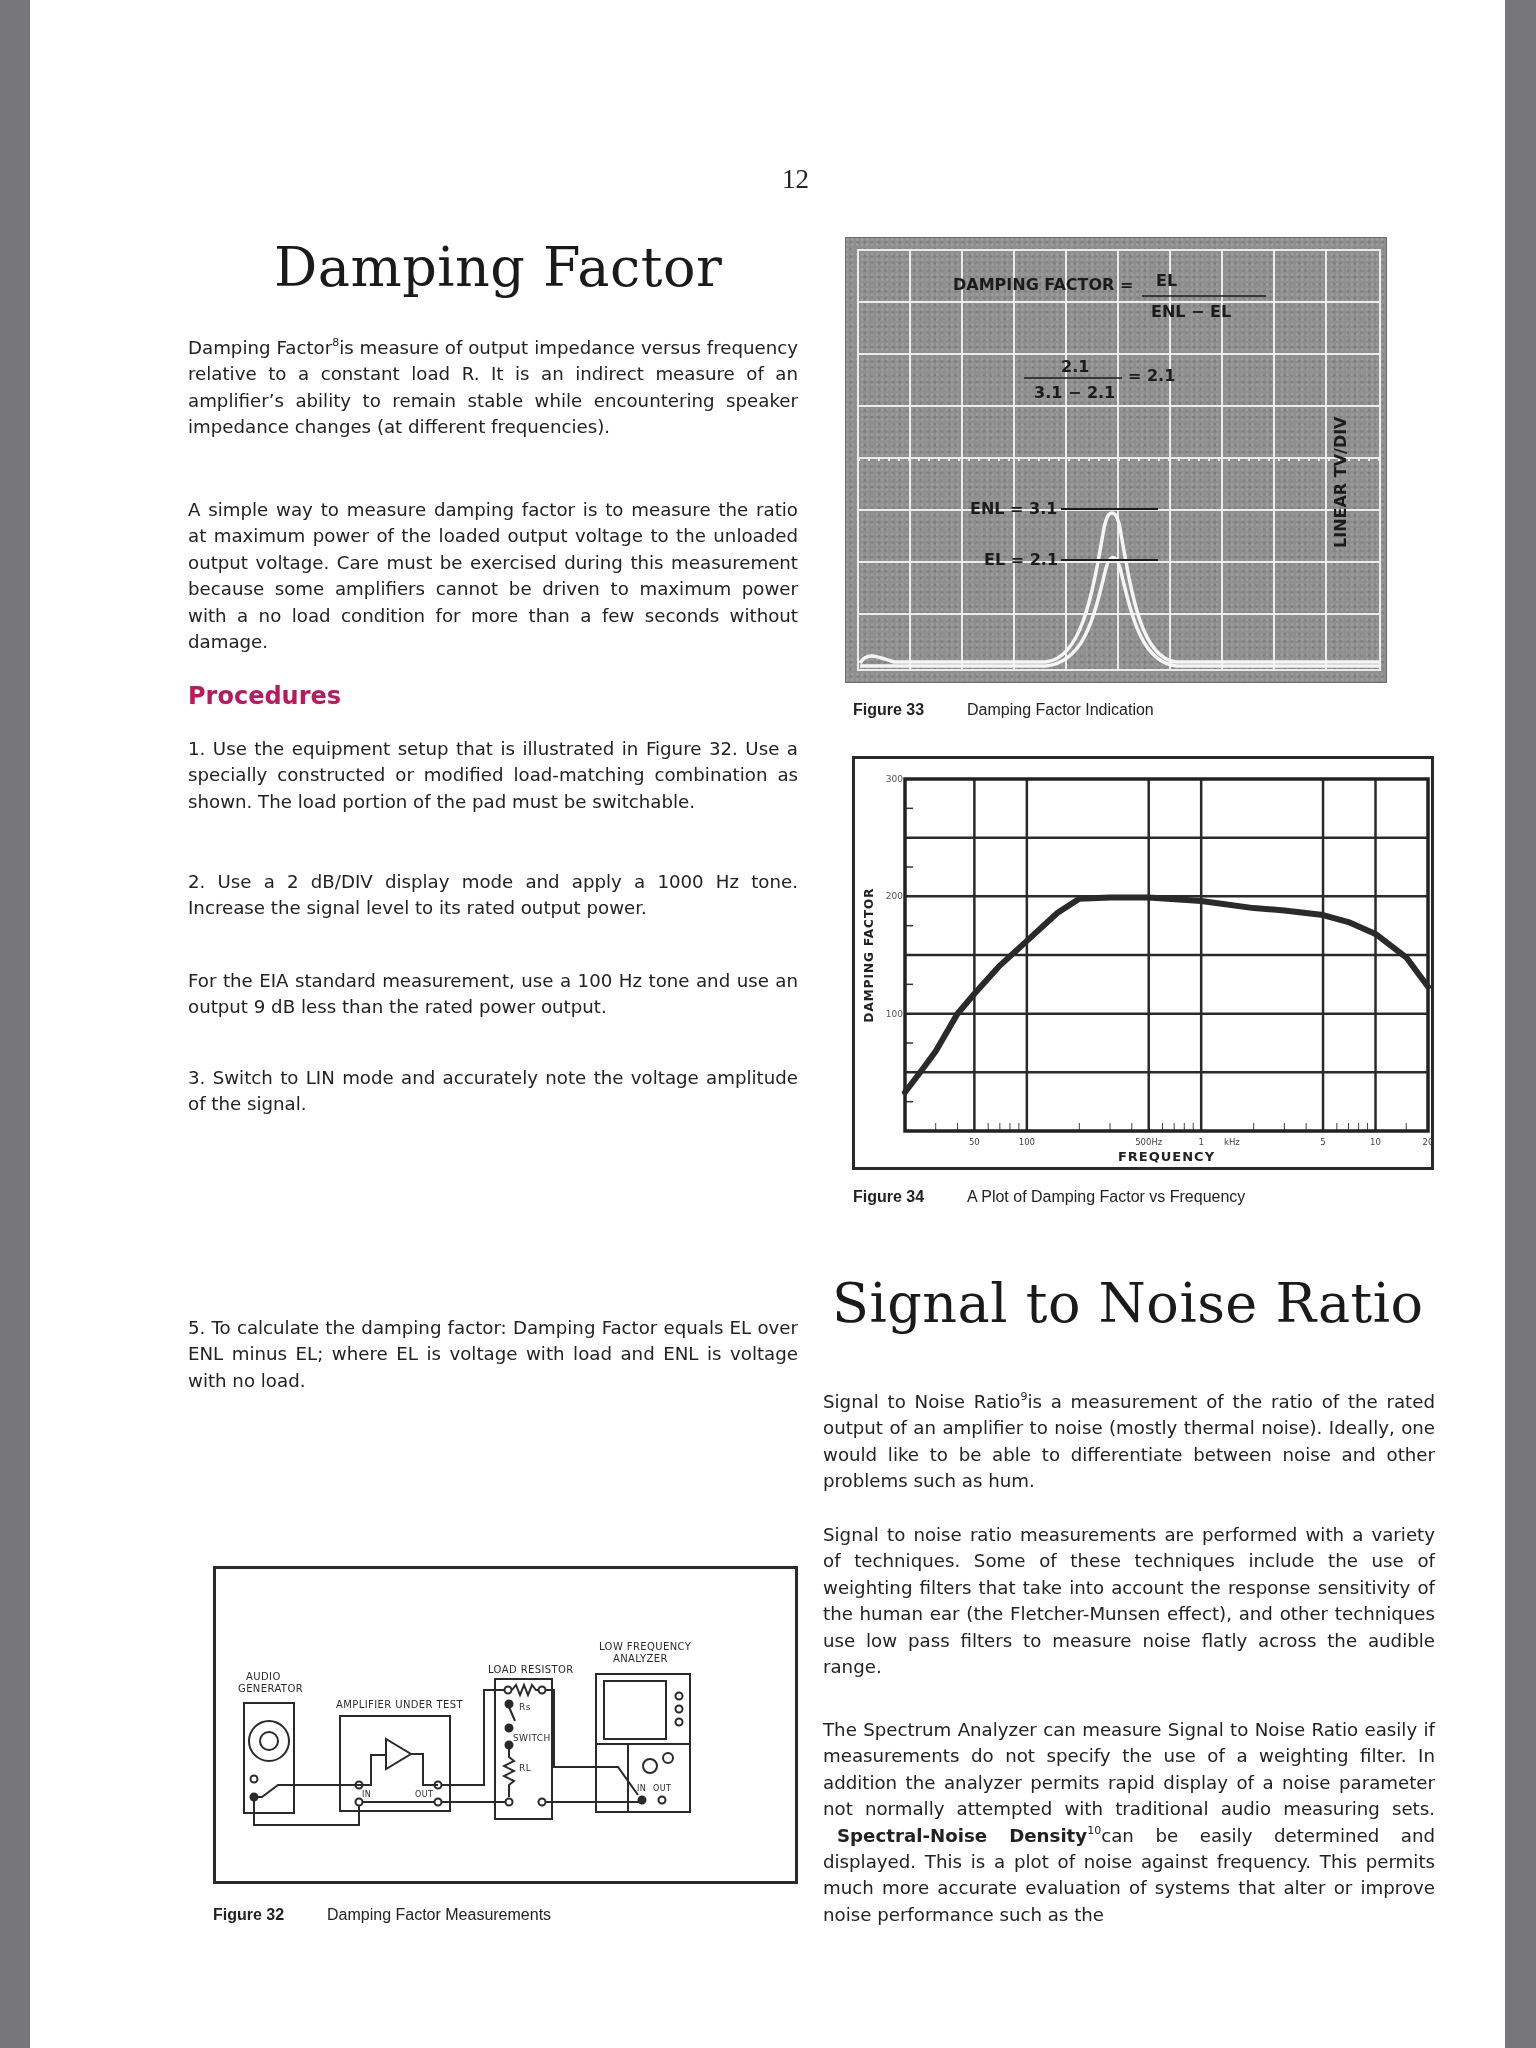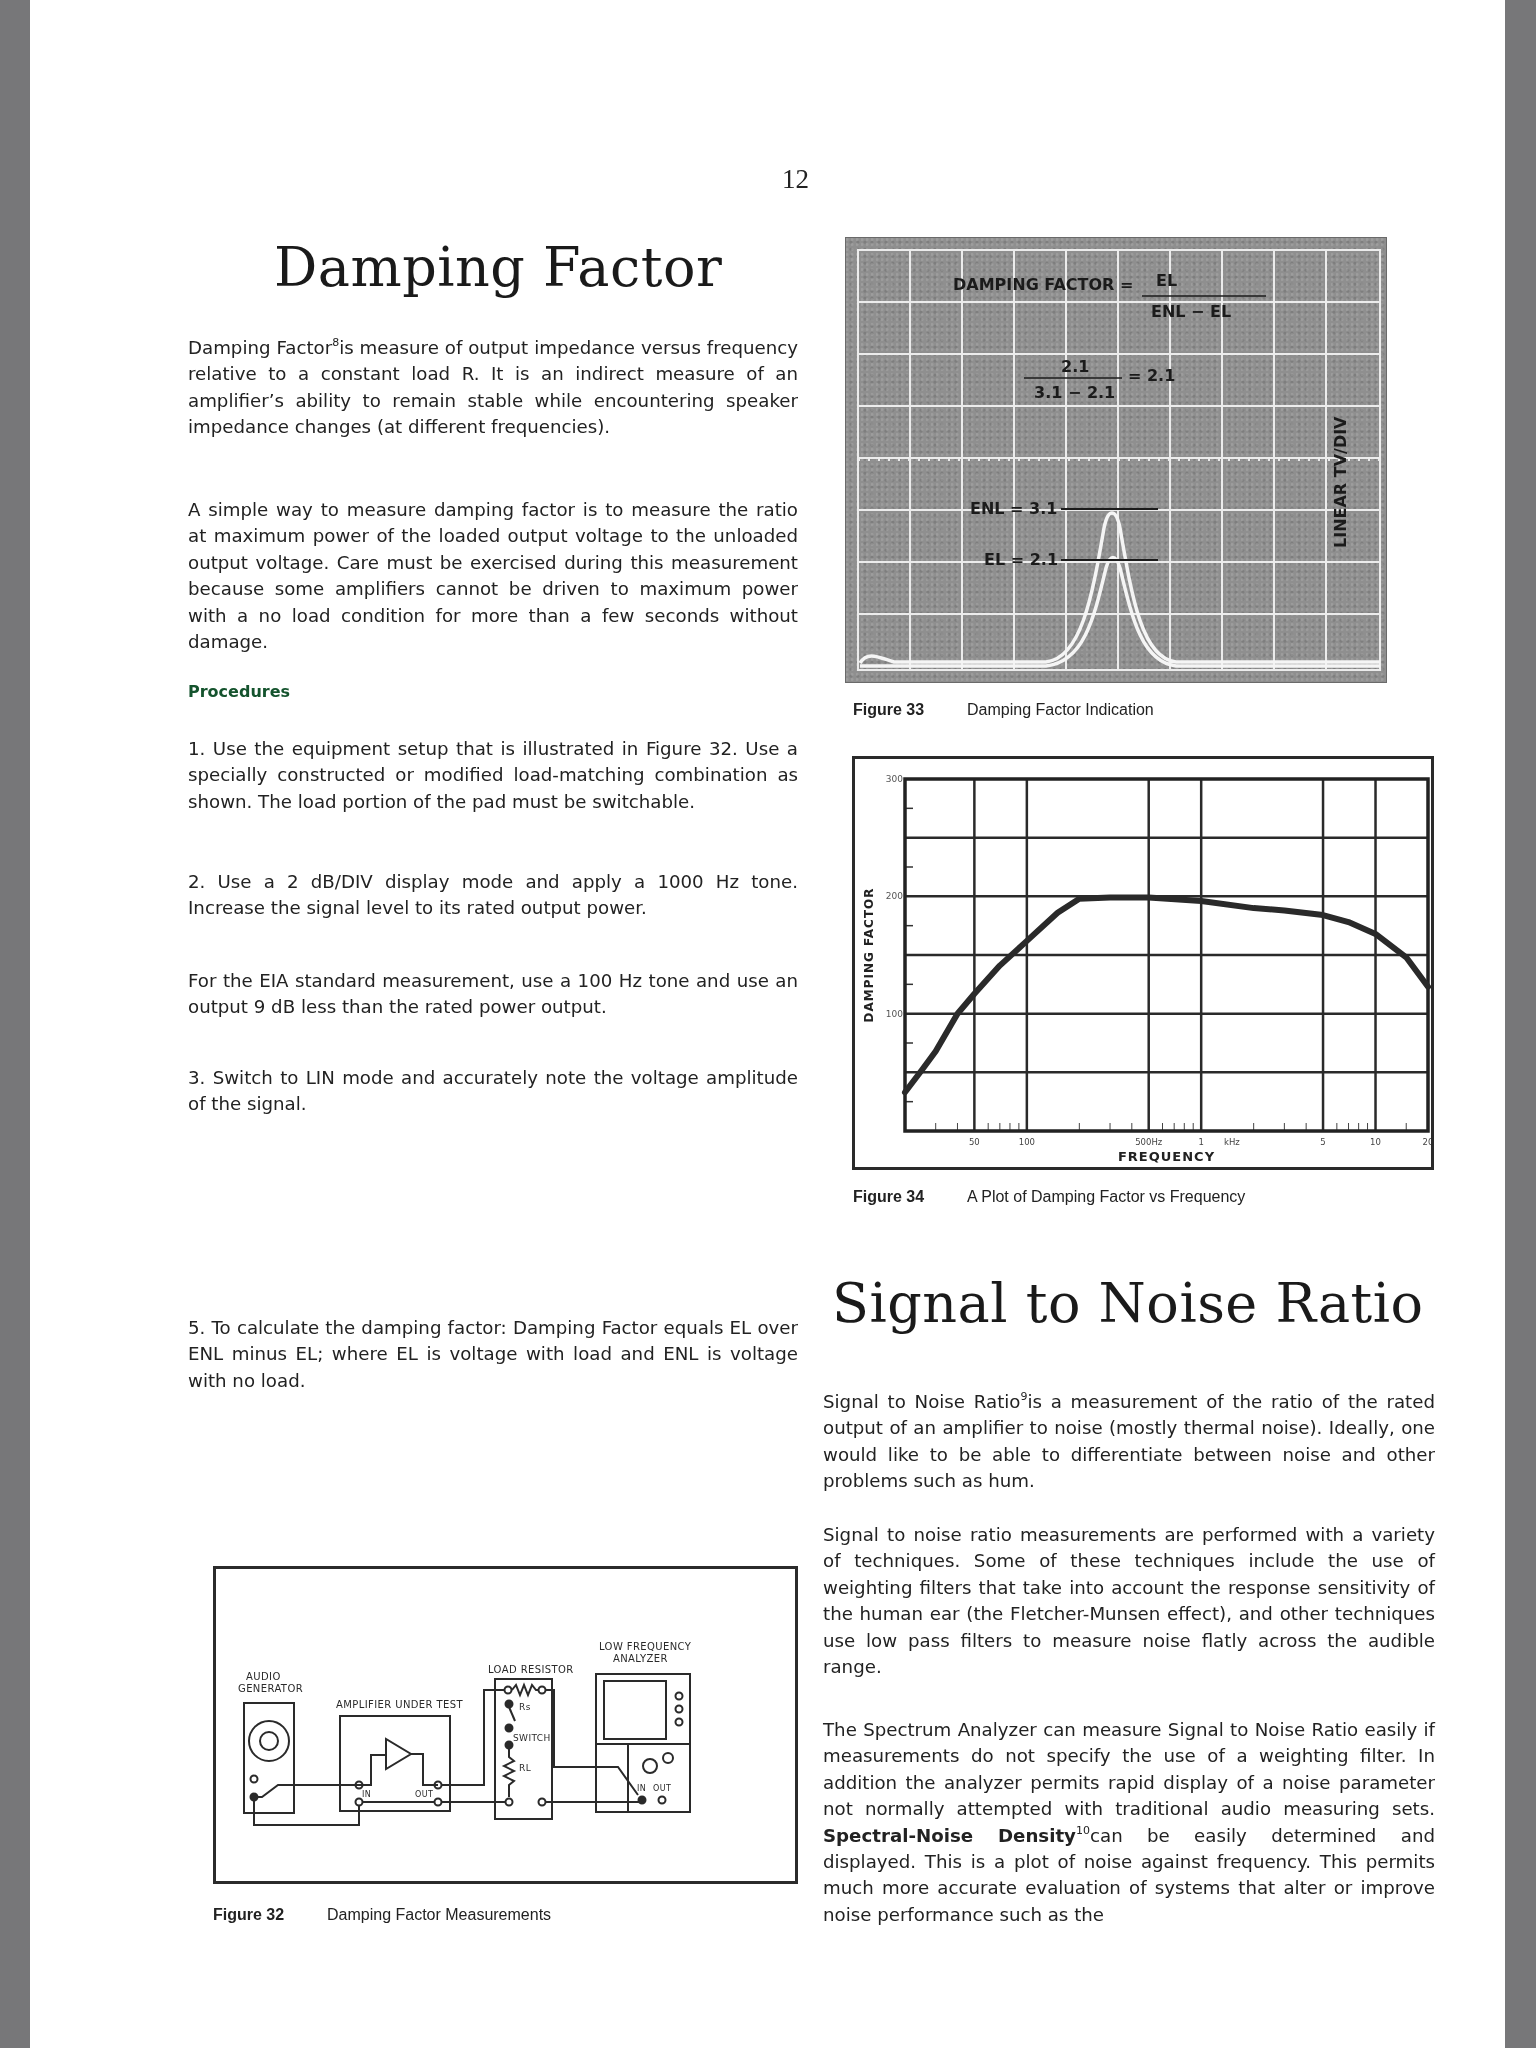--- a/index.html
+++ b/index.html
@@ -20,24 +20,24 @@
     font-family:"DejaVu Serif", "Liberation Serif", serif; font-weight:normal;
     color:#1a1a1a; margin:0; white-space:nowrap; letter-spacing:0.5px;
   }
   .h-damping { left:244px; top:236px; font-size:54px; }
   .h-snr { left:802px; top:1272px; font-size:54px; }
   .para {
     font-family:"DejaVu Sans", sans-serif; font-size:18.2px; line-height:26.4px;
     text-align:justify; color:#222; margin:0;
   }
   .para sup { font-size:11px; vertical-align:8px; line-height:0; }
-  .para b { font-weight:bold; }
+  .para b { font-weight:bold;margin-left:14px; }
   .col-left { left:158px; width:610px; }
   .col-right { left:793px; width:612px; }
-  .subhead { font-family:"DejaVu Sans", sans-serif; font-weight:bold; font-size:16px; color:#14532d; left:158px; top:682px; }
+  .subhead { font-family:"DejaVu Sans", sans-serif; font-weight:bold; font-size:24px; color:#be185d; left:158px; top:682px; }
   .caption { font-family:"Liberation Sans", sans-serif; font-size:16px; color:#222; white-space:nowrap; }
   .caption .fig { font-weight:bold; display:inline-block; width:114px; }
   
   .scope {
     left:815px; top:237px; width:540px; height:444px;
     background:#8f8f8f;
     background-image:
       radial-gradient(circle at 20% 30%, rgba(255,255,255,0.12) 1px, transparent 2px),
       radial-gradient(circle at 70% 60%, rgba(0,0,0,0.12) 1px, transparent 2px);
     background-size:5px 5px, 7px 7px;

